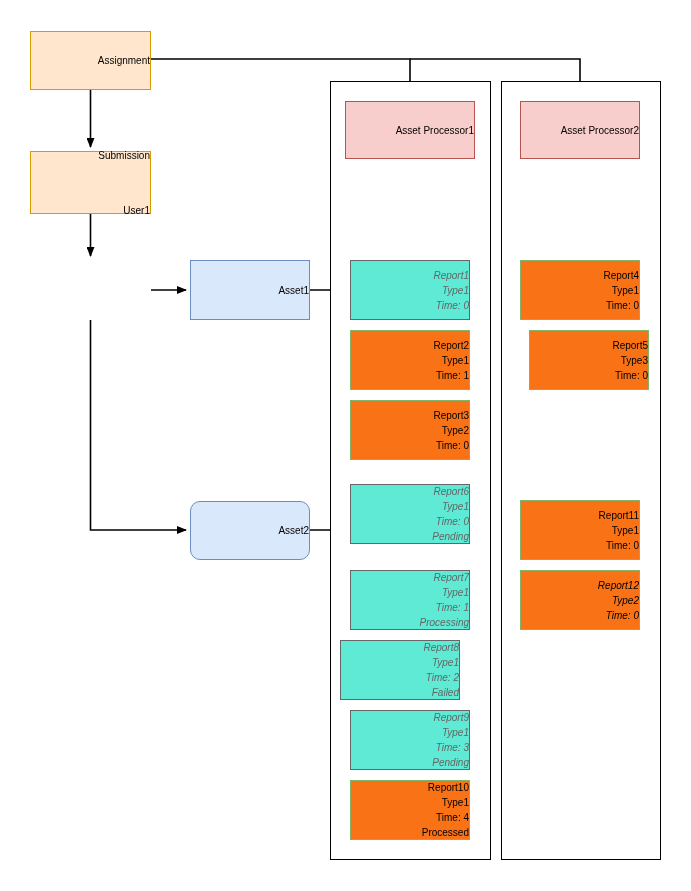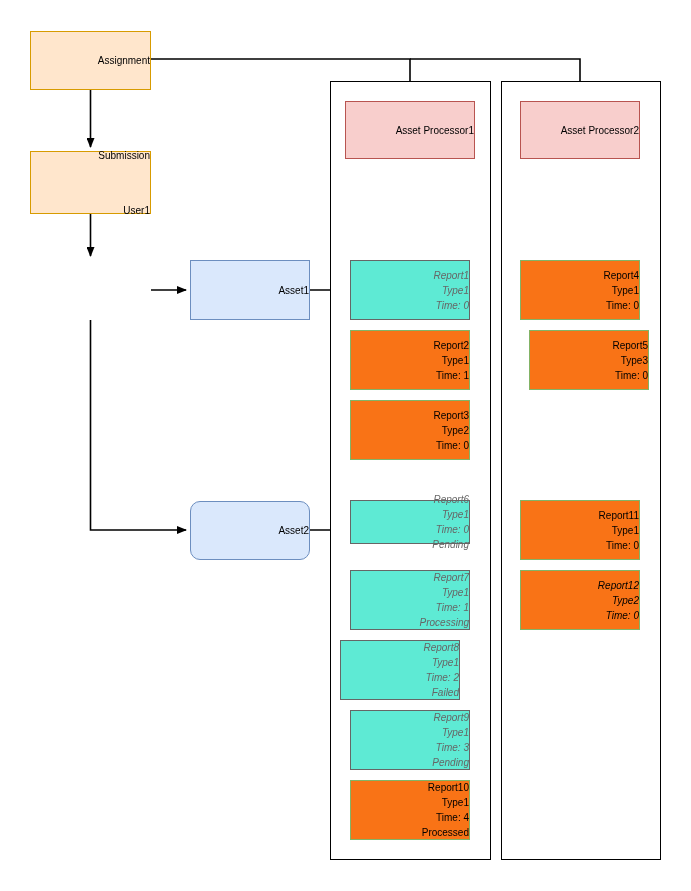--- a/index.html
+++ b/index.html
@@ -133,21 +133,21 @@
         <span class="line">Type1</span>
         <span class="line">Time: 0</span>
       </div>
       <div class="node green" style="left: 520px; top: 330px; width: 120px; height: 60px; margin-left: 9px;">
         <span class="line">Report5</span>
         <span class="line">Type3</span>
         <span class="line">Time: 0</span>
       </div>
     </div>
   <div id="g-p1a2">
-      <div class="node grey" style="left: 350px; top: 500px; width: 120px; height: 44px;">
+      <div class="node grey" style="left: 350px; top: 484px; width: 120px; height: 60px;">
         <span class="line">Report6</span>
         <span class="line">Type1</span>
         <span class="line">Time: 0</span>
         <span class="line">Pending</span>
       </div>
       <div class="node grey" style="left: 350px; top: 570px; width: 120px; height: 60px;">
         <span class="line">Report7</span>
         <span class="line">Type1</span>
         <span class="line">Time: 1</span>
         <span class="line">Processing</span>

